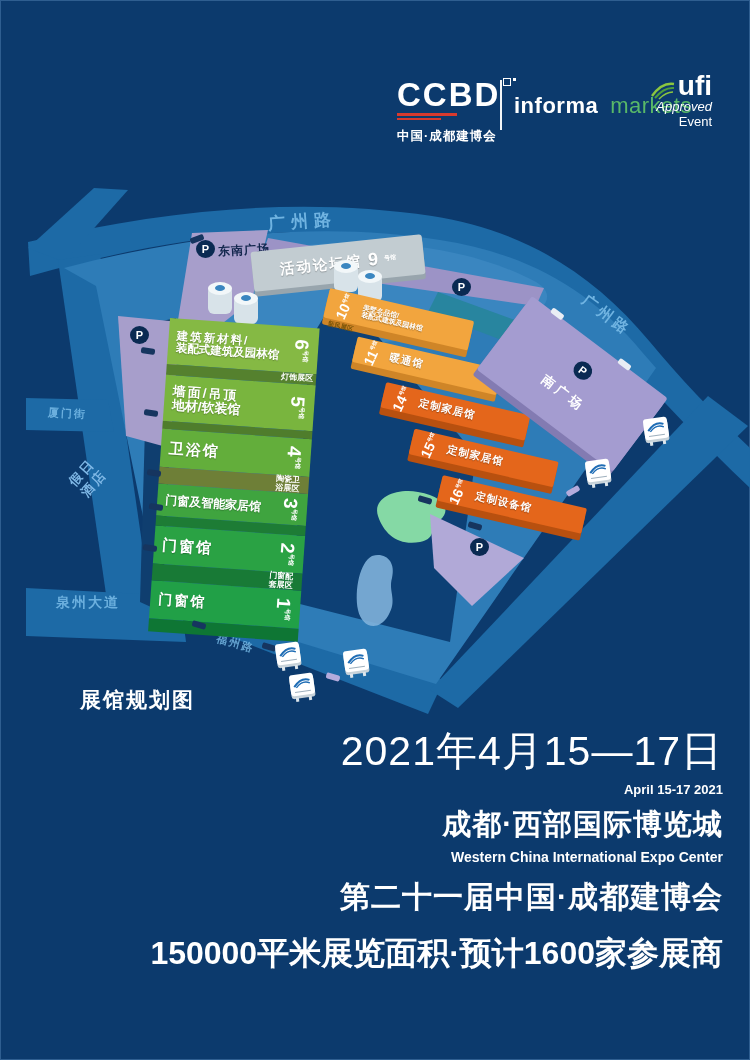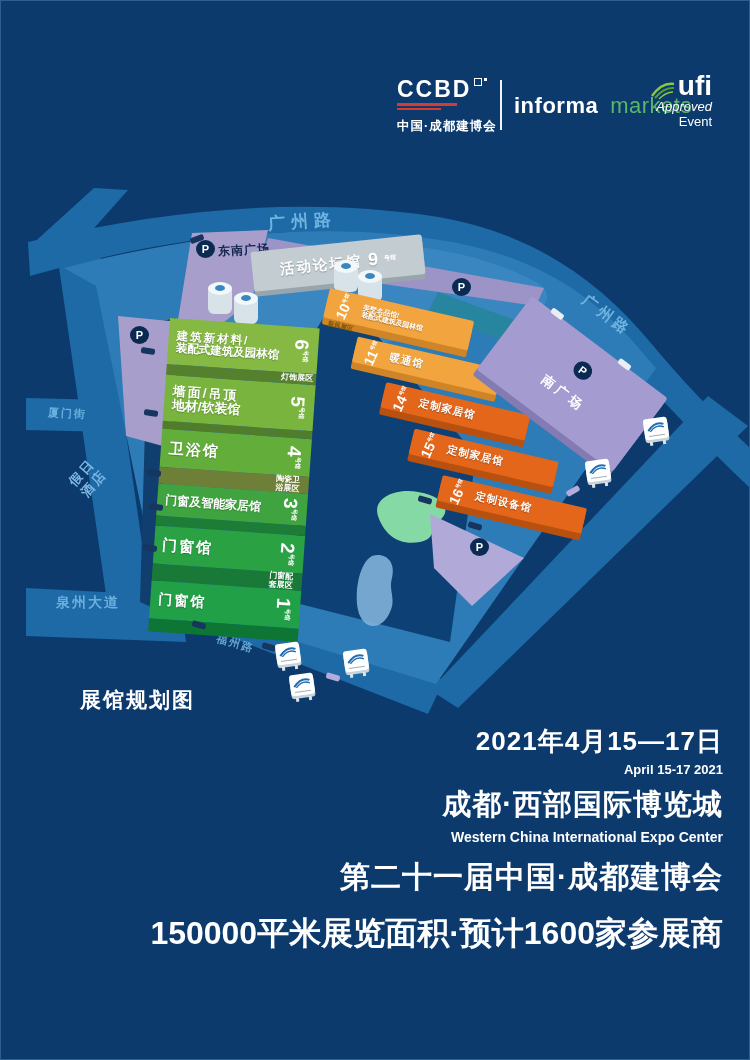--- a/index.html
+++ b/index.html
@@ -1,20 +1,20 @@
 <!DOCTYPE html>
 <html><head>
 <meta charset="utf-8">
 <style>
   html,body{margin:0;padding:0;background:#08264a;}
   #poster{position:relative;width:750px;height:1060px;background:#0c3a6d;overflow:hidden;
           font-family:"Liberation Sans",sans-serif;box-shadow:inset 0 0 0 1px rgba(130,180,225,.30);}
   .abs{position:absolute;}
   
-  .ccbd-word{font-weight:bold;color:#fff;font-size:23px;letter-spacing:2px;line-height:1;}
+  .ccbd-word{font-weight:bold;color:#fff;font-size:33px;letter-spacing:2px;line-height:1;}
   .sq1{display:inline-block;width:6px;height:6px;border:1.5px solid #fff;margin-left:3px;vertical-align:top;}
   .sq2{display:inline-block;width:3px;height:3px;background:#fff;margin-left:2px;vertical-align:top;}
   .redline{height:2.5px;background:#d83a2e;margin-top:2px;}
   .ccbd-cn{color:#fff;font-weight:bold;font-size:12.5px;letter-spacing:1px;margin-top:8px;}
   .divider{width:2px;height:50px;background:#fff;opacity:.95;}
   .informa{font-weight:bold;font-size:22px;color:#fff;letter-spacing:.5px;}
   .informa .mk{color:#58b868;font-weight:normal;margin-left:12px;}
   .ufi-name{font-weight:bold;font-size:28px;color:#fff;line-height:1;}
   .ufi-sub{color:#fff;font-size:13px;line-height:1.15;text-align:right;}
   
@@ -55,21 +55,21 @@
   .ono .s{font-size:5px;font-weight:bold;margin-top:1px;}
   .olight{background:#f2a53e;box-shadow:0 7px 0 #cf8527;}
   .odark{background:#e4661b;box-shadow:0 7px 0 #b8500f;}
   
   #splaza{left:532px;top:296px;width:170px;height:92px;background:#a49cd0;border-radius:3px;
           box-shadow:0 7px 0 #837bb2;transform:rotate(37deg);transform-origin:top left;}
   #splaza .lbl{position:absolute;left:58px;top:50px;color:#fff;font-weight:bold;font-size:13px;letter-spacing:4px;}
   
   #maptitle{left:80px;top:686px;color:#fff;font-weight:bold;font-size:21px;letter-spacing:2px;}
   #footer{right:27px;top:724px;text-align:right;color:#fff;}
-  .f1{font-weight:bold;font-size:26px;letter-spacing:1px;}
+  .f1{font-weight:normal;font-size:41px;letter-spacing:1px;}
   .f2{font-weight:bold;font-size:13px;margin-top:3px;}
   .f3{font-weight:bold;font-size:29px;margin-top:8px;letter-spacing:1px;}
   .f4{font-weight:bold;font-size:14px;margin-top:4px;}
   .f5{font-weight:bold;font-size:30px;margin-top:12px;letter-spacing:1px;}
   .f6{font-weight:bold;font-size:15px;margin-top:4px;}
   .f7{font-weight:bold;font-size:32px;margin-top:14px;}
 </style>
 </head>
 <body>
 

